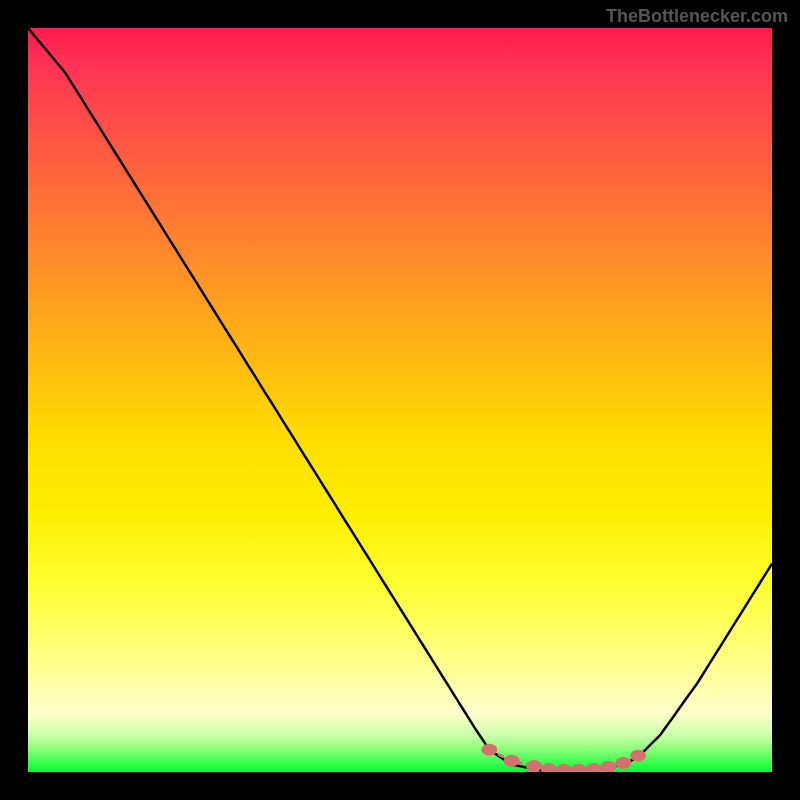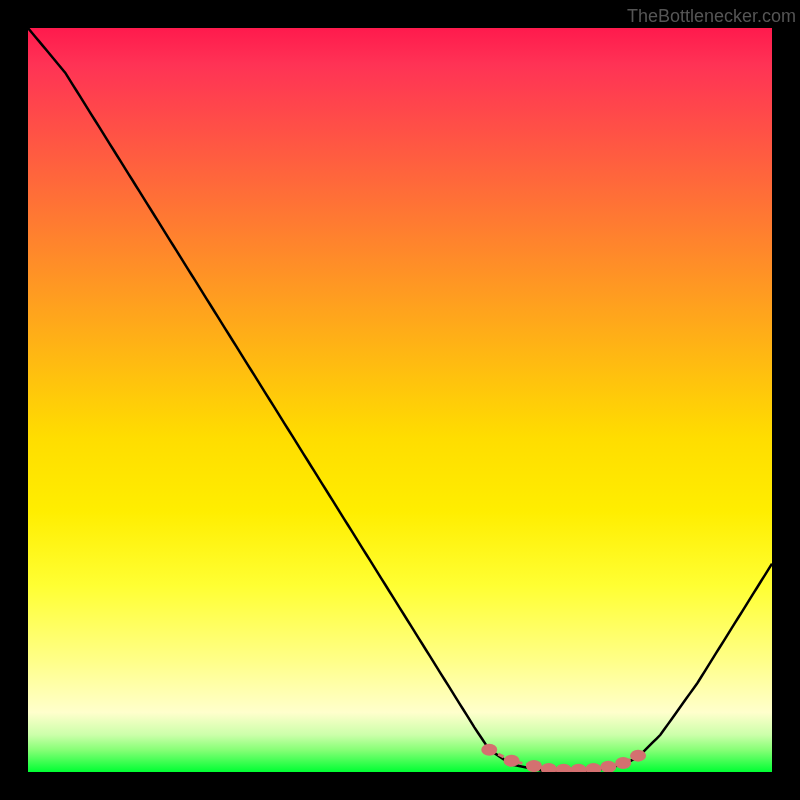--- a/index.html
+++ b/index.html
@@ -10,24 +10,24 @@
     body {
       background: #000;
       width: 800px;
       height: 800px;
       position: relative;
       font-family: Arial, sans-serif;
     }
     .watermark {
       position: absolute;
       top: 6px;
-      right: 4px;
+      right: 12px;
       color: #555;
       font-size: 18px;
-      font-weight: normal;
+      font-weight: bold;
       z-index: 10;
       margin-left: 32px;
     }
     .chart-container {
       position: absolute;
       top: 28px;
       left: 28px;
       width: 744px;
       height: 744px;
       background: linear-gradient(to bottom, 

